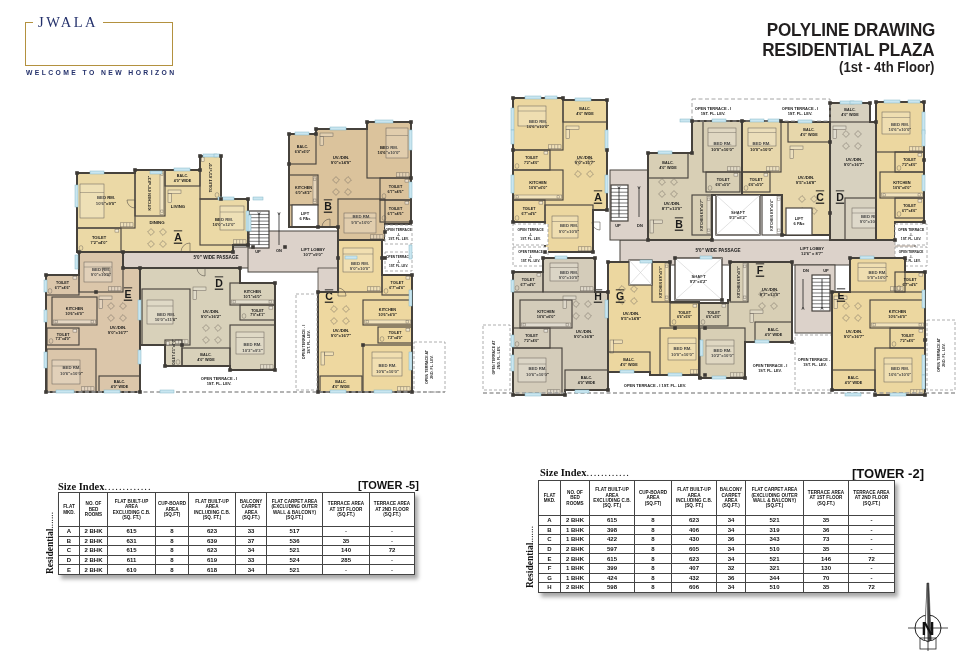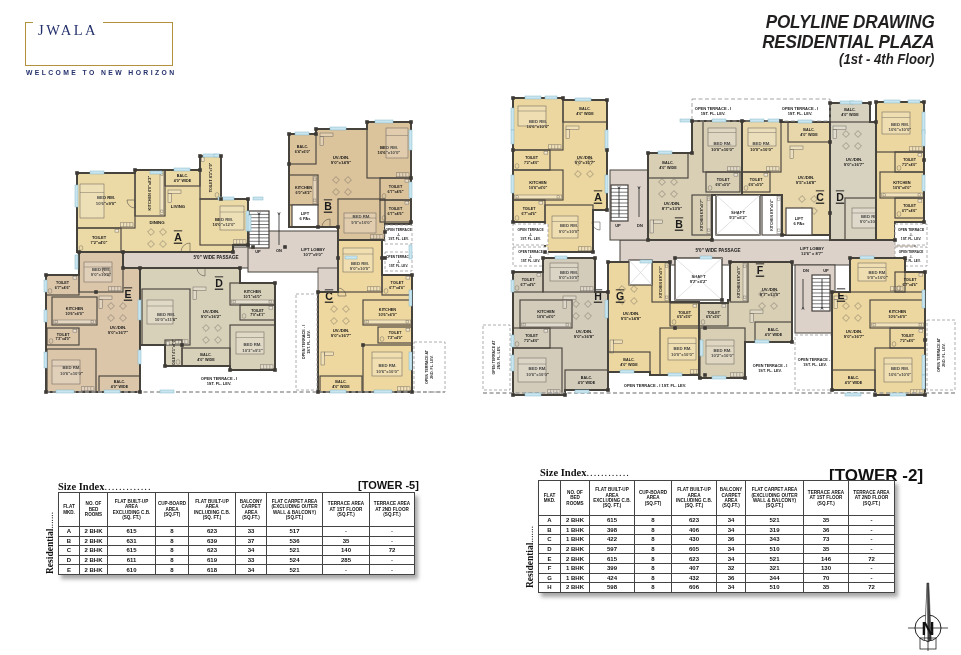--- a/index.html
+++ b/index.html
@@ -13,27 +13,27 @@
 table.sx td{font-size:6px; font-weight:bold; line-height:1;}
 
 </style>
 </head>
 <body>
 
 <div class="abs" style="left:20px;top:8px;width:190px;height:75px;">
 
   <div class="abs" style="left:5px;top:14px;width:146px;height:42px;border:1.8px solid #b3913f;"></div>
 
-  <div class="abs" style="left:13px;top:6px;background:#fff;padding:0 5px;font-family:'Liberation Serif',serif;font-size:14.5px;letter-spacing:2.5px;color:#23306b;margin-top:8px;">JWALA</div>
+  <div class="abs" style="left:13px;top:6px;background:#fff;padding:0 5px;font-family:'Liberation Serif',serif;font-size:14.5px;letter-spacing:2.5px;color:#23306b;">JWALA</div>
 
 
   <div class="abs" style="left:6px;top:61px;font-size:6.8px;letter-spacing:2.4px;color:#23306b;font-weight:bold;white-space:nowrap;">WELCOME TO NEW HORIZON</div>
 </div>
 
-<div class="abs" style="left:600px;top:0;width:335px;height:80px;color:#221f1f;font-style:italic;">
+<div class="abs" style="left:600px;top:8px;width:335px;height:80px;color:#221f1f;">
 
   <div class="abs" style="right:0;top:12px;font-size:19px;font-weight:bold;letter-spacing:-0.2px;transform:scaleX(0.90);transform-origin:right;line-height:1;white-space:nowrap;">POLYLINE DRAWING</div>
 
   <div class="abs" style="right:0;top:32px;font-size:19px;font-weight:bold;letter-spacing:-0.2px;transform:scaleX(0.90);transform-origin:right;line-height:1;white-space:nowrap;">RESIDENTIAL PLAZA</div>
 
   <div class="abs" style="right:1px;top:53px;font-size:13.8px;font-weight:bold;transform:scaleX(0.95);transform-origin:right;line-height:1;white-space:nowrap;">(1st - 4th Floor)</div>
 </div>
 
 <svg class="abs" style="left:0;top:0;" width="961" height="655" viewBox="0 0 961 655">
 
@@ -1649,21 +1649,21 @@
         <td style="height:8.6px">34</td>
         <td style="height:8.6px">521</td>
         <td style="height:8.6px">-</td>
         <td style="height:8.6px">-</td>
       </tr>
     </tbody>
   </table>
 
 <div class="abs" style="left:540px;top:467px;font-family:'Liberation Serif',serif;font-weight:bold;font-size:10.5px;color:#111;">Size Index<span style="font-weight:normal;letter-spacing:1px;">............</span></div>
 
-<div class="abs" style="left:829px;top:466px;font-size:17px;font-weight:bold;color:#111;">[TOWER -2]</div>
+<div class="abs" style="left:852px;top:466px;font-size:13px;font-weight:bold;color:#111;">[TOWER -2]</div>
 
 <div class="abs" style="left:525px;top:588px;transform:rotate(-90deg);transform-origin:0 0;font-family:'Liberation Serif',serif;font-weight:bold;font-size:9.5px;color:#111;white-space:nowrap;">Residential<span style="font-weight:normal">.......</span></div>
 
 <table class="sx" style="position:absolute; left:538px; top:480px; box-shadow:3px 4px 4px rgba(0,0,0,0.35);">
     <colgroup>
       <col style="width:22px">
       <col style="width:29px">
       <col style="width:45px">
       <col style="width:37px">
       <col style="width:45px">

